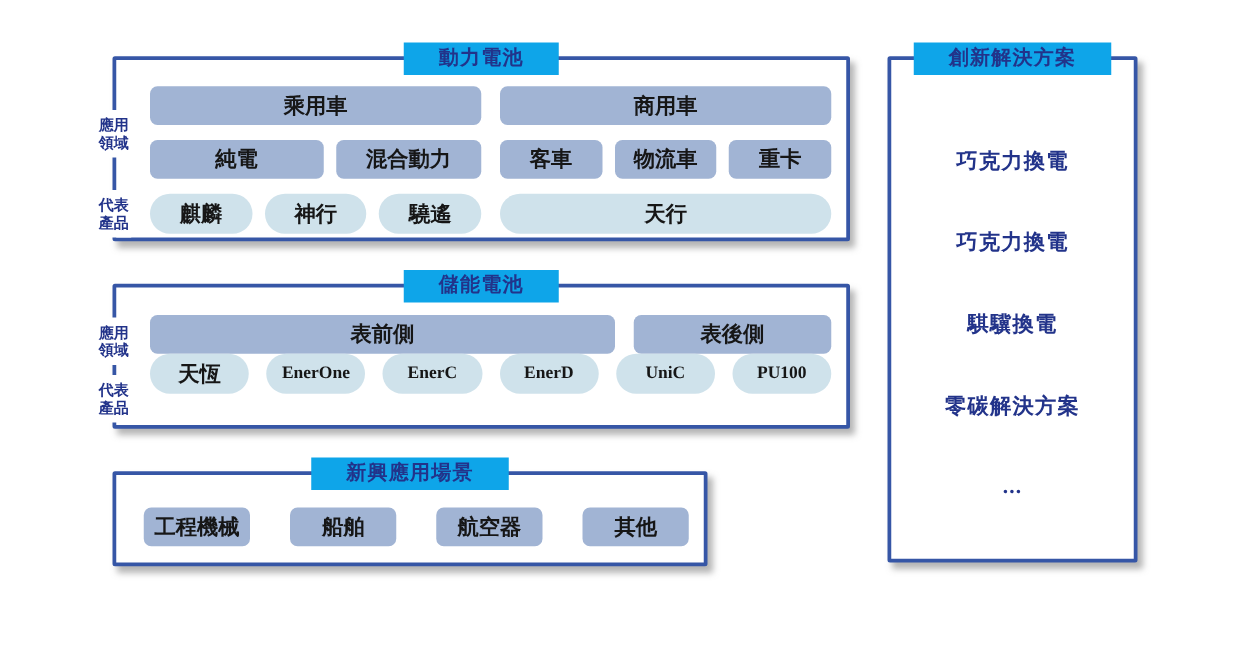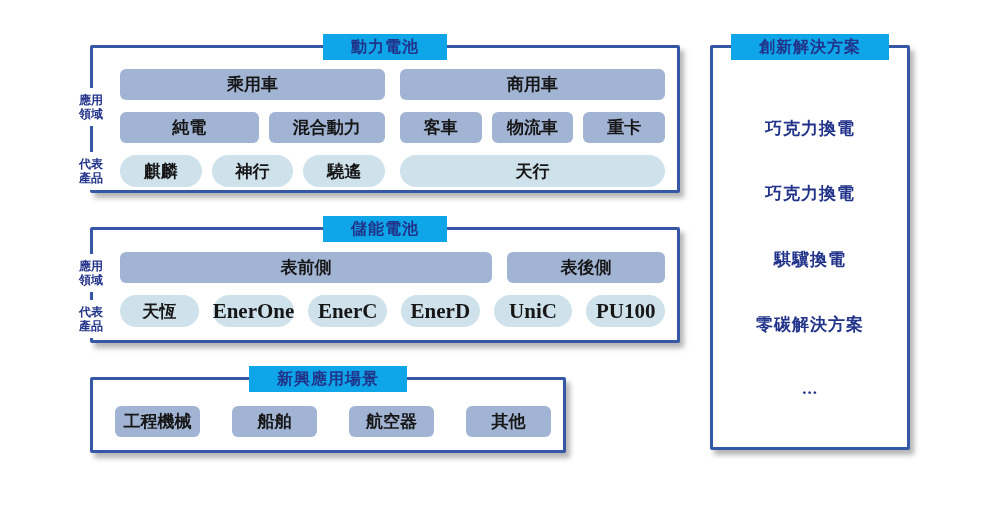--- a/index.html
+++ b/index.html
@@ -75,31 +75,31 @@
     background:var(--bar);
     border-radius:6px;
   }
   .pill{
     background:var(--pill);
     border-radius:16px;
     height:32px;
   }
   .latin{
     font-family:"Liberation Serif","DejaVu Serif",serif;
-    font-size:21px;
+    font-size:14px;
   }
   
   #box-power{left:90px;top:45px;width:590px;height:148px;}
   #box-power .content{padding:21px 12px 10px 27px;gap:12px;}
   #box-power .label-app{top:40px;}
   #box-power .label-prod{top:104px;}
   .grow-a{flex:1.19;}
   
   #box-storage{left:90px;top:227px;width:590px;height:116px;}
-  #box-storage .content{padding:22px 12px 10px 27px;gap:12px;}
+  #box-storage .content{padding:22px 12px 10px 27px;gap:0;}
   #box-storage .label-app{top:24px;}
   #box-storage .label-prod{top:70px;}
   .grow-front{flex:2.35;}
   #box-storage .pill-row{display:flex;gap:14px;}
   
   #box-emerging{left:90px;top:377px;width:476px;height:76px;}
   #box-emerging .content{padding:26px 12px 10px 22px;}
   #box-emerging .row{gap:32px;}
   
   #box-solutions{left:710px;top:45px;width:200px;height:405px;font-family:Liberation Serif, serif;}

